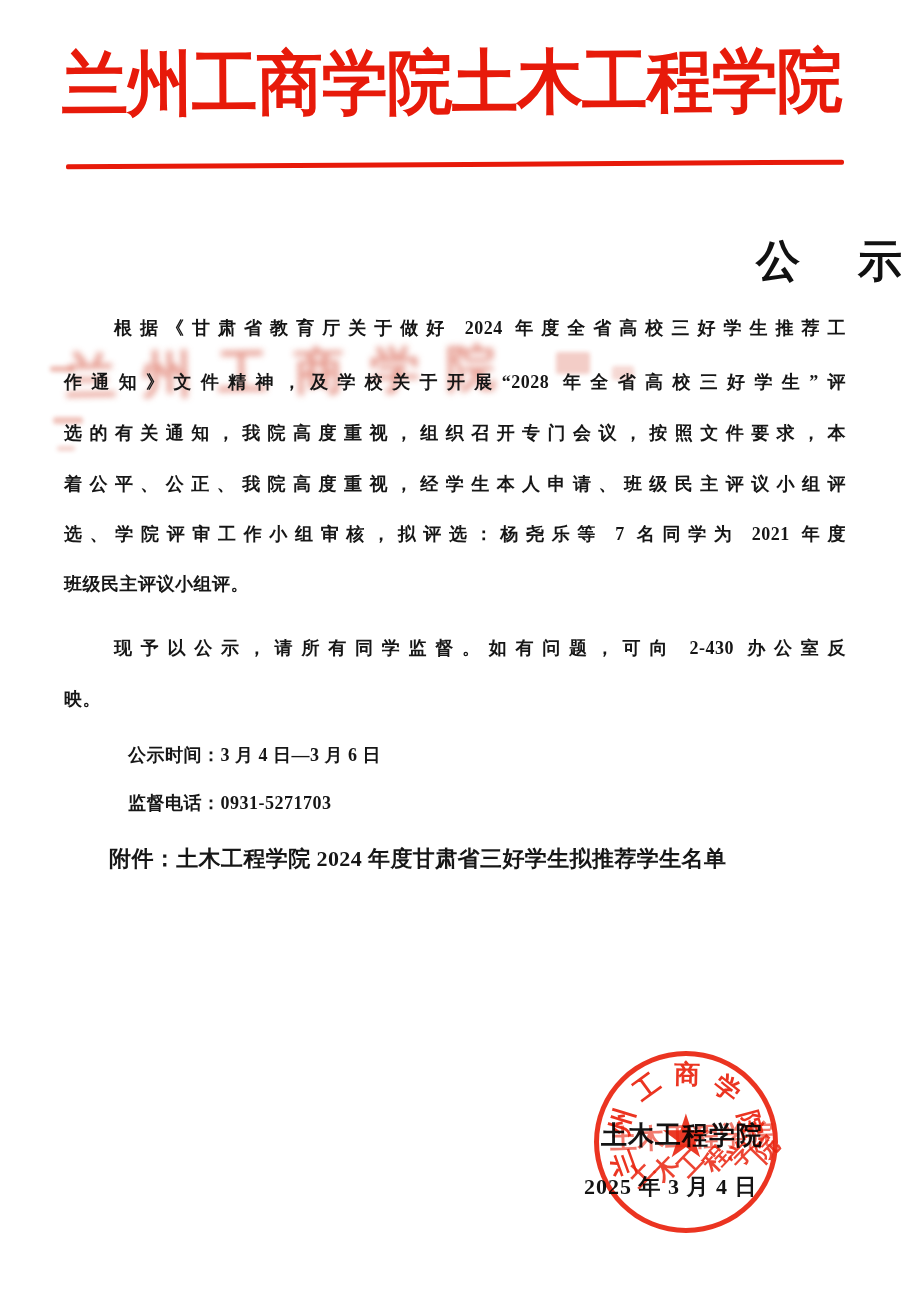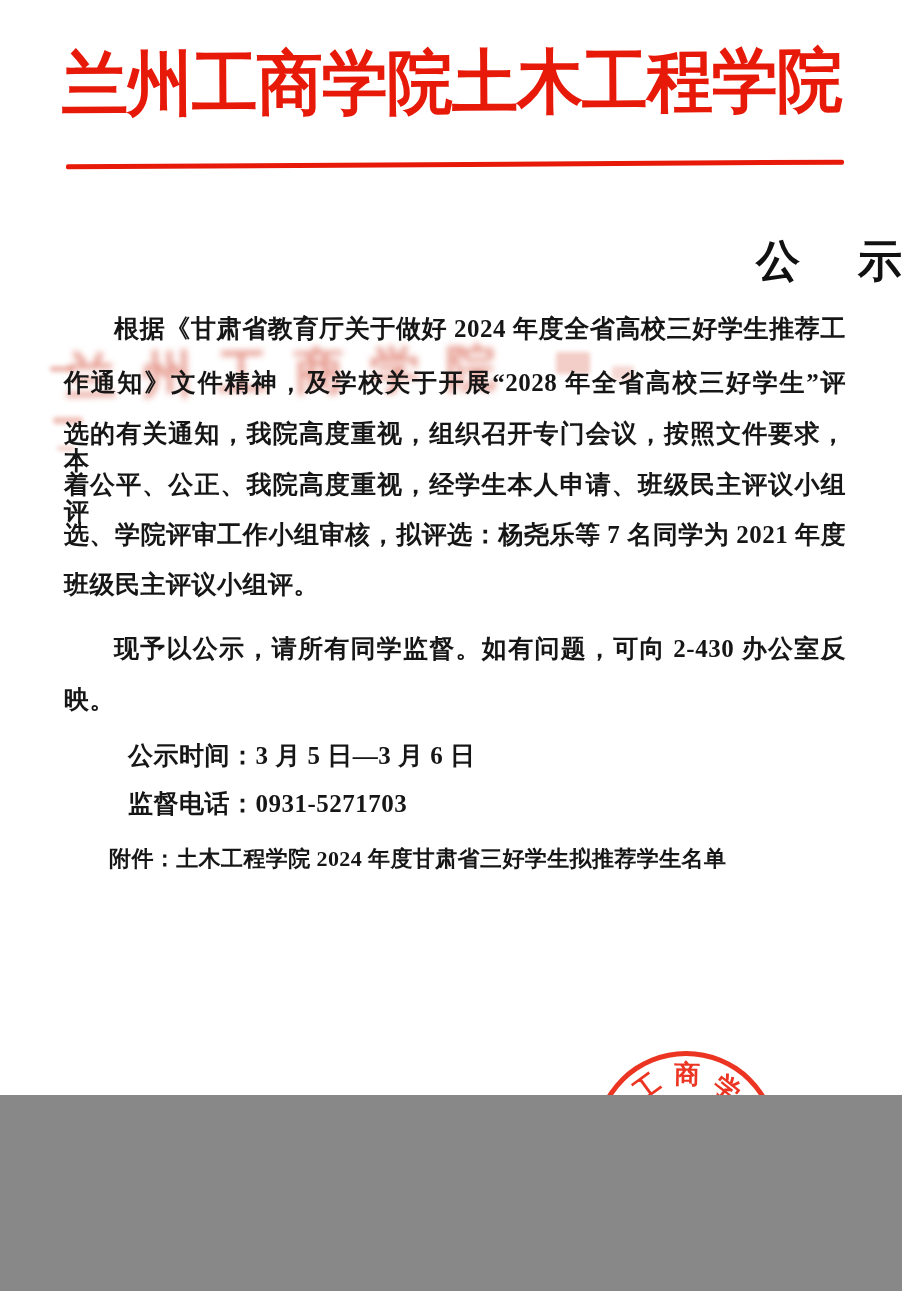--- a/index.html
+++ b/index.html
@@ -1,17 +1,17 @@
 <!DOCTYPE html>
 <html><head>
 <meta charset="utf-8">
 <style>
   html,body{margin:0;padding:0;background:#888;}
   #page{
-    position:relative;width:902px;height:1095px;background:#ffffff;
+    position:relative;width:902px;height:1291px;background:#ffffff;
     margin:0 auto;overflow:hidden;
     font-family:"Liberation Serif","DejaVu Serif",serif;
   }
   
   .masthead{
     position:absolute;left:62px;top:44px;width:790px;
     font-size:66px;font-weight:900;letter-spacing:-1px;line-height:1.25;
     transform:rotate(-0.3deg) scaleY(1.06);transform-origin:left center;
     white-space:nowrap;
   }
@@ -21,21 +21,21 @@
   }
   
   .doc-title{
     position:absolute;left:0;top:232px;width:902px;text-align:right;
     font-size:44px;font-weight:700;color:#111;letter-spacing:0;
   }
   .doc-title .gap{display:inline-block;width:58px;}
   
   .bline{
     position:absolute;left:64px;width:782px;
-    font-size:25px;line-height:27px;font-weight:600;color:#161616;
+    font-size:18px;line-height:27px;font-weight:600;color:#161616;
     letter-spacing:0.5px;
   }
   .bline.just{text-align:justify;text-align-last:justify;text-justify:inter-character;}
   .bline.indent{text-indent:50px;}
   .bline.small{font-size:22px;letter-spacing:0.4px;padding-left:48px;}
   
   .ghost{
     position:absolute;left:66px;top:338px;width:540px;height:62px;
     font-size:50px;font-weight:700;letter-spacing:26px;white-space:nowrap;
     color:rgba(206,52,28,0.5);filter:blur(3px);
@@ -101,21 +101,21 @@
   <div class="bline just indent" style="top:315px">根据《甘肃省教育厅关于做好 2024 年度全省高校三好学生推荐工</div>
   <div class="bline just" style="top:369px">作通知》文件精神，及学校关于开展“2028 年全省高校三好学生”评</div>
   <div class="bline just" style="top:420px">选的有关通知，我院高度重视，组织召开专门会议，按照文件要求，本</div>
   <div class="bline just" style="top:471px">着公平、公正、我院高度重视，经学生本人申请、班级民主评议小组评</div>
   <div class="bline just" style="top:521px">选、学院评审工作小组审核，拟评选：杨尧乐等 7 名同学为 2021 年度</div>
   <div class="bline" style="top:571px">班级民主评议小组评。</div>
 
   <div class="bline just indent" style="top:635px">现予以公示，请所有同学监督。如有问题，可向 2-430 办公室反</div>
   <div class="bline" style="top:686px">映。</div>
 
-  <div class="bline" style="top:742px;left:128px;width:600px">公示时间：3 月 5 日—3 月 6 日</div>
+  <div class="bline" style="top:742px;left:128px;width:600px">公示时间：3 月 4 日—3 月 6 日</div>
   <div class="bline" style="top:790px;left:128px;width:600px">监督电话：0931-5271703</div>
   <div class="bline small" style="top:845px;left:61px;width:700px">附件：土木工程学院 2024 年度甘肃省三好学生拟推荐学生名单</div>
 
   <div class="sig sig-dept">土木工程学院</div>
   <div class="sig sig-date">2025 年 3 月 4 日</div>
 
   <div class="seal">
     <div class="seal-ring"></div>
     <div class="seal-star">★</div>
     <div>

